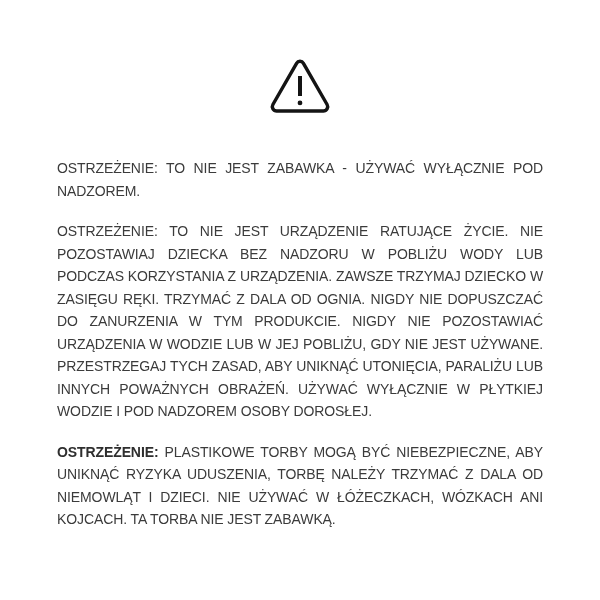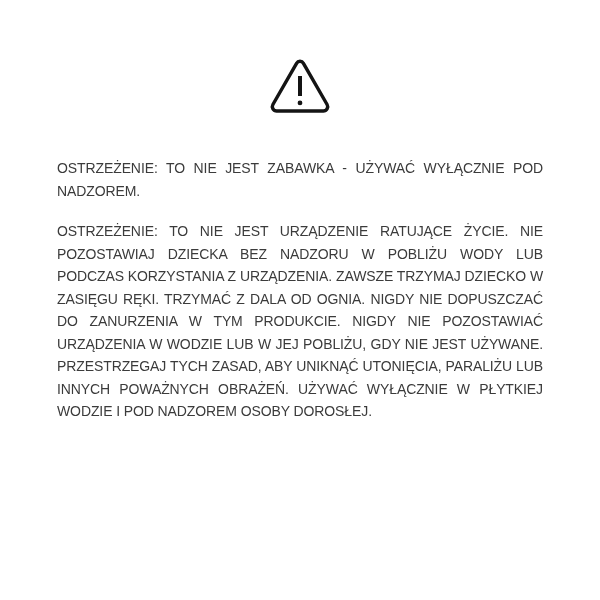--- a/index.html
+++ b/index.html
@@ -42,14 +42,15 @@
         <line x1="32.5" y1="18.5" x2="32.5" y2="39.5" stroke="#141414" stroke-width="4.2" stroke-linecap="butt"></line>
         <circle cx="32.5" cy="46.8" r="2.5" fill="#141414"></circle>
       </svg>
     </span>
   </div>
 
   <p class="warning-para"><span class="label">OSTRZEŻENIE:</span> <span>TO NIE JEST ZABAWKA - UŻYWAĆ WYŁĄCZNIE POD NADZOREM.</span></p>
 
   <p class="warning-para"><span class="label">OSTRZEŻENIE:</span> <span>TO NIE JEST URZĄDZENIE RATUJĄCE ŻYCIE. NIE POZOSTAWIAJ DZIECKA BEZ NADZORU W POBLIŻU WODY LUB PODCZAS KORZYSTANIA Z URZĄDZENIA. ZAWSZE TRZYMAJ DZIECKO W ZASIĘGU RĘKI. TRZYMAĆ Z DALA OD OGNIA. NIGDY NIE DOPUSZCZAĆ DO ZANURZENIA W TYM PRODUKCIE. NIGDY NIE POZOSTAWIAĆ URZĄDZENIA W WODZIE LUB W JEJ POBLIŻU, GDY NIE JEST UŻYWANE. PRZESTRZEGAJ TYCH ZASAD, ABY UNIKNĄĆ UTONIĘCIA, PARALIŻU LUB INNYCH POWAŻNYCH OBRAŻEŃ. UŻYWAĆ WYŁĄCZNIE W PŁYTKIEJ WODZIE I POD NADZOREM OSOBY DOROSŁEJ.</span></p>
 
+  <p class="warning-para bold-label"><span class="label">OSTRZEŻENIE:</span> <span>PLASTIKOWE TORBY MOGĄ BYĆ NIEBEZPIECZNE, ABY UNIKNĄĆ RYZYKA UDUSZENIA, TORBĘ NALEŻY TRZYMAĆ Z DALA OD NIEMOWLĄT I DZIECI. NIE UŻYWAĆ W ŁÓŻECZKACH, WÓZKACH ANI KOJCACH. TA TORBA NIE JEST ZABAWKĄ.</span></p>
 
 </div>
 
 </body></html>

